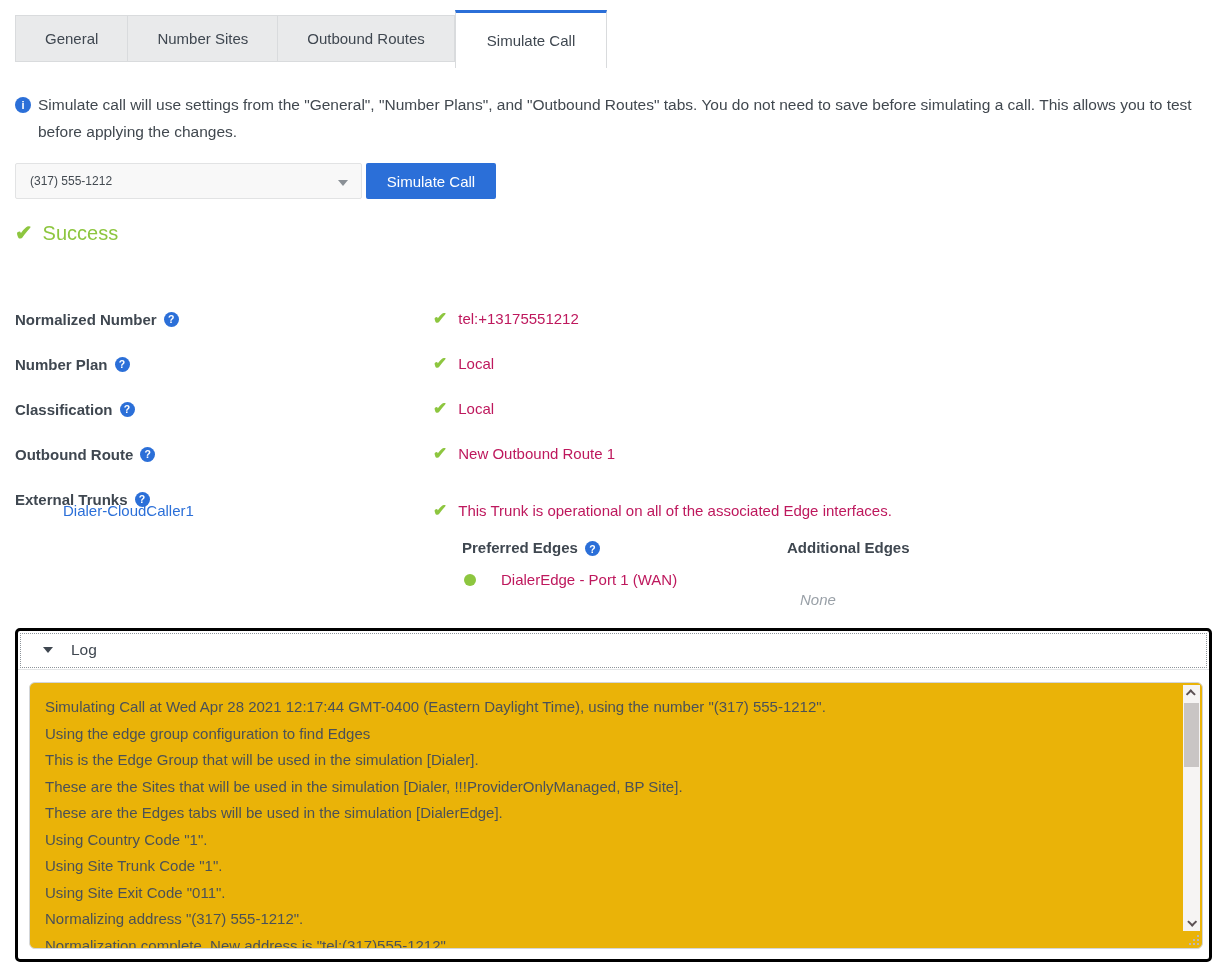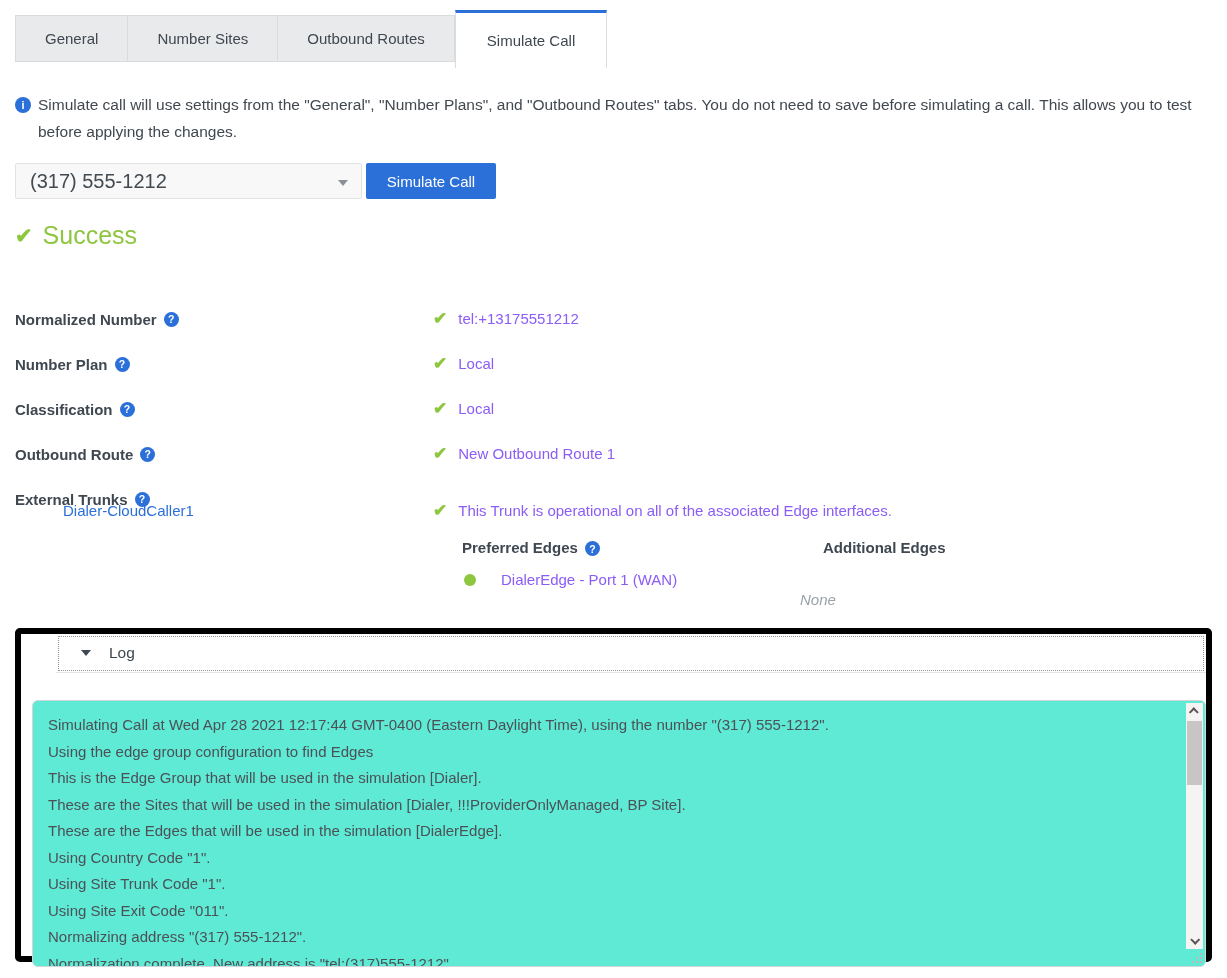--- a/index.html
+++ b/index.html
@@ -32,79 +32,79 @@
     position:absolute; left:0; top:6px; width:16px; height:16px; border-radius:50%;
     background:#2b6fd8; color:#fff; font-size:11px; font-weight:bold;
     display:flex; align-items:center; justify-content:center; font-style:normal;
   }
 
   
   .controls { position:absolute; left:15px; top:163px; display:flex; gap:4px; }
   .select {
     width:347px; height:36px; background:#f8f8f8; border:1px solid #e2e3e4;
     border-radius:2px; display:flex; align-items:center; padding:0 14px;
-    font-size:20px; color:#434a51; cursor:pointer; position:relative;
+    font-size:12px; color:#434a51; cursor:pointer; position:relative;
   }
   .select .caret {
     position:absolute; right:13px; top:16px; width:0; height:0;
     border-left:5px solid transparent; border-right:5px solid transparent;
     border-top:6px solid #8a9096;
   }
   .btn-primary {
     width:130px; height:36px; background:#2b6fd8; color:#fff; border:none;
     border-radius:2px; font-size:15px; font-family:"Liberation Sans", sans-serif;
     cursor:pointer;
   }
 
   
   .success { position:absolute; left:15px; top:221px; display:flex; align-items:center; gap:10px; }
   .success .check-lg { color:#8dc63f; font-size:21px; font-weight:bold; }
-  .success .success-text { color:#8dc63f; font-size:25px; }
+  .success .success-text { color:#8dc63f; font-size:20px; }
 
   
   .def-row { position:absolute; left:15px; height:22px; display:flex; align-items:center;margin-top:32px; }
   .def-label { font-size:15px; font-weight:bold; color:#3f4750; }
   .help-icon {
     width:15px; height:15px; border-radius:50%; background:#2b6fd8; color:#fff;
     font-size:10.5px; font-weight:bold; display:inline-flex; align-items:center;
     justify-content:center; margin-left:7px; cursor:pointer; flex:0 0 auto;
   }
   .def-value { position:absolute; left:418px; top:0; display:flex; align-items:center; gap:11px; white-space:nowrap; }
   .check { color:#8dc63f; font-size:17px; font-weight:bold; }
-  .value-text { font-size:15px; color:#8b5cf6;text-align:right; }
+  .value-text { font-size:15px; color:#be185d;text-align:right; }
 
   .trunk-link { position:absolute; left:63px; top:502px; font-size:15px; color:#2b6fd8; text-decoration:none; cursor:pointer; }
   .trunk-status { position:absolute; left:433px; top:500px; display:flex; align-items:center; gap:11px; white-space:nowrap; }
 
   .edges-header { position:absolute; top:539px; display:flex; align-items:flex-end; }
   .edges-header.pref { left:462px; }
-  .edges-header.addl { left:787px;margin-left:36px; }
+  .edges-header.addl { left:787px; }
   .edge-item { position:absolute; left:464px; top:571px; display:flex; align-items:center; gap:25px; }
   .edge-dot { width:12px; height:12px; border-radius:50%; background:#8dc63f; }
   .edge-none { position:absolute; left:800px; top:591px; font-size:15px; font-style:italic; color:#9aa1a8; }
 
   
   .log-panel {
     position:absolute; left:15px; top:628px; width:1197px; height:334px;
-    border:6px solid #000000; border-radius:5px; background:#fff;padding-left:35px;
+    border:3px solid #000000; border-radius:5px; background:#fff;
   }
   .log-header {
     height:39px; display:flex; align-items:center; padding-left:25px;
     outline:1px dotted #8f959b; outline-offset:-3px; cursor:pointer;
     border-bottom:1px solid #e2e4e6;
   }
   .tri-down {
     width:0; height:0; border-left:5px solid transparent; border-right:5px solid transparent;
     border-top:6px solid #3f4750; margin-right:18px;
   }
   .log-title { font-size:15.5px; color:#3f4750; }
 
   .log-textarea {
     position:absolute; left:11px; top:51px; width:1174px; height:267px;
-    border:1px solid #d3d6d9; border-radius:6px; background:#5eead4; overflow:hidden;margin-top:15px;
+    border:1px solid #d3d6d9; border-radius:6px; background:#eab308; overflow:hidden;
   }
   .log-lines { padding:11px 30px 0 15px; white-space:nowrap; }
   .log-line { font-size:15px; line-height:26.5px; color:#4b5157; }
 
   
   .vscroll { position:absolute; right:2px; top:2px; width:17px; height:246px; background:#f6f4f3; }
   .sb-btn { position:absolute; left:0; width:17px; height:17px; background:#f6f4f3; display:flex; align-items:center; justify-content:center; cursor:pointer; }
   .sb-up { top:0; } .sb-down { bottom:0; }
   .chev { width:7px; height:7px; border-top:2px solid #5d5254; border-left:2px solid #5d5254; }
   .chev.up { transform:rotate(45deg) translateY(1px); }
@@ -220,21 +220,21 @@
       <span class="tri-down"></span>
       <span class="log-title">Log</span>
     </div>
 
     <div class="log-textarea">
       <div class="log-lines">
         <div class="log-line">Simulating Call at Wed Apr 28 2021 12:17:44 GMT-0400 (Eastern Daylight Time), using the number "(317) 555-1212".</div>
         <div class="log-line">Using the edge group configuration to find Edges</div>
         <div class="log-line">This is the Edge Group that will be used in the simulation [Dialer].</div>
         <div class="log-line">These are the Sites that will be used in the simulation [Dialer, !!!ProviderOnlyManaged, BP Site].</div>
-        <div class="log-line">These are the Edges that will be used in the simulation [DialerEdge].</div>
+        <div class="log-line">These are the Edges tabs will be used in the simulation [DialerEdge].</div>
         <div class="log-line">Using Country Code "1".</div>
         <div class="log-line">Using Site Trunk Code "1".</div>
         <div class="log-line">Using Site Exit Code "011".</div>
         <div class="log-line">Normalizing address "(317) 555-1212".</div>
         <div class="log-line">Normalization complete. New address is "tel:(317)555-1212".</div>
       </div>
 
       <div class="vscroll">
         <div class="sb-btn sb-up">
             <span class="chev up"></span>

